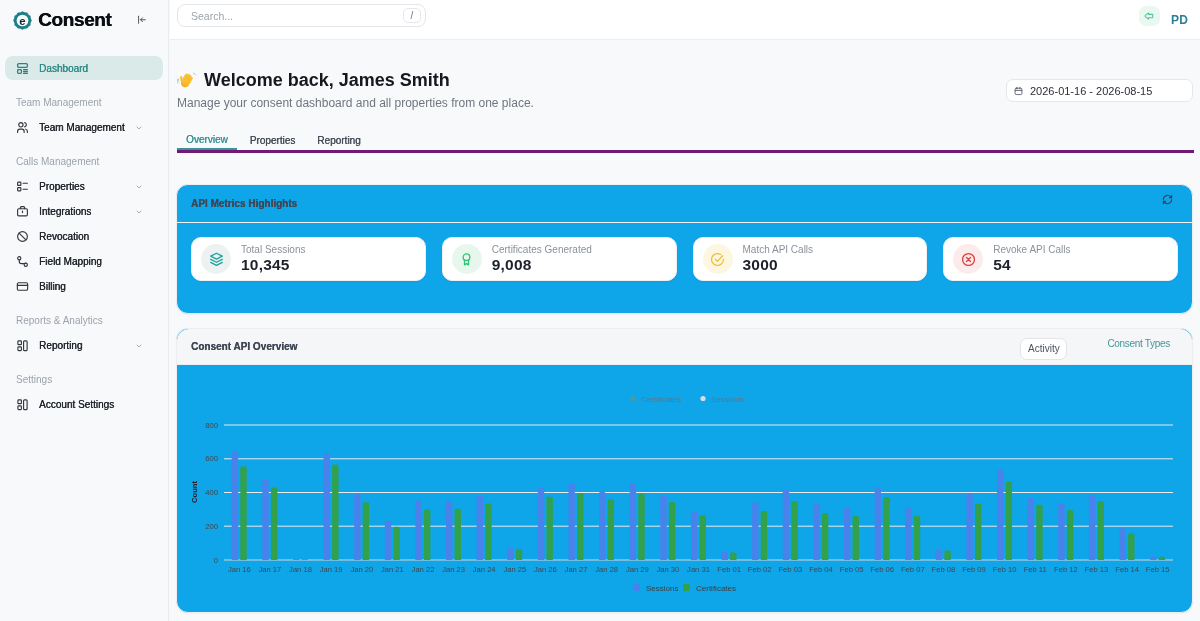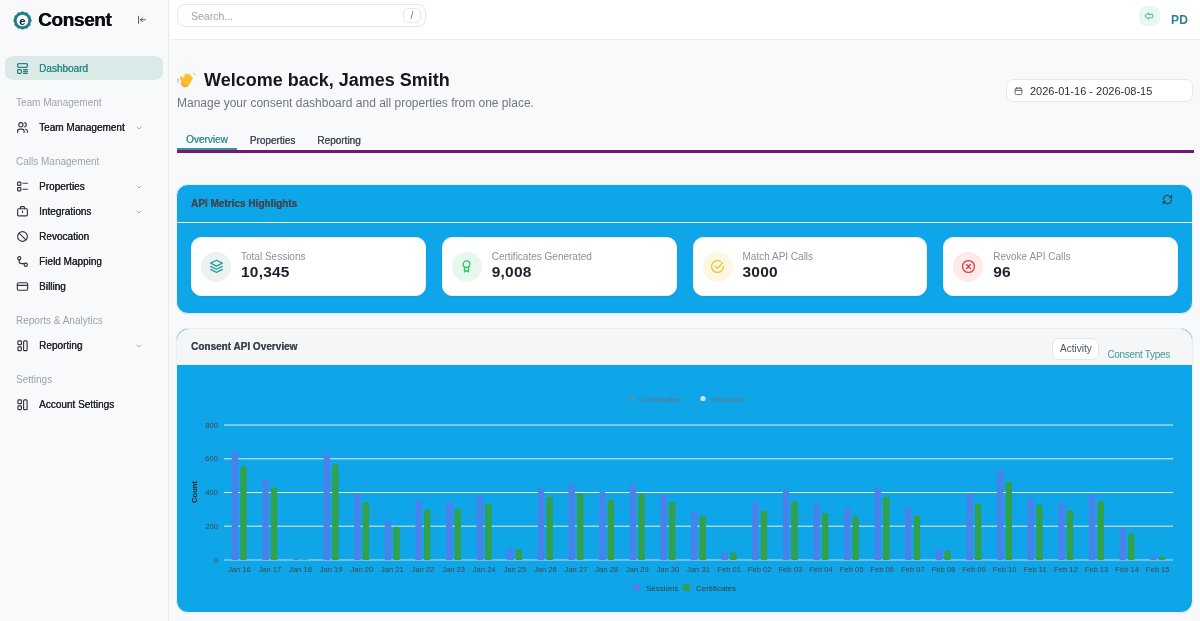--- a/index.html
+++ b/index.html
@@ -33,28 +33,28 @@
 .datebtn .txt{font-size:11px;color:#2a2f36;margin-left:7px;}
 .tabs{position:absolute;left:7px;top:90px;width:1017px;border-bottom:3px solid #701a75;display:flex;height:22px;}
 .tab{font-size:10px;color:#454d59;padding:0 9px;margin-right:4px;display:flex;align-items:center;text-shadow:0.35px 0 0 currentColor;}
 .tab.active{color:#3b9196;border-bottom:2px solid #3b9196;}
 .card{position:absolute;background:#0ea5e9;border:1px solid #eceef0;border-radius:12px;box-shadow:0 1px 2px rgba(16,24,40,.04);}
 .metrics{left:6px;top:143px;width:1017px;height:130px;}
 .card-head{height:38px;display:flex;align-items:center;padding:0 14px;border-bottom:1px solid #f0f1f4;}
 .card-title{font-size:10px;font-weight:bold;color:#3f4754;text-shadow:0.2px 0 0 currentColor;}
 .refresh{margin-left:auto;margin-right:5px;position:relative;top:-4px;}
 .stats{display:flex;gap:16px;padding:14px 14px;}
-.stat{width:235px;height:59px;background:#fff;border:1px solid #eef0f2;border-radius:10px;box-shadow:0 1px 2px rgba(16,24,40,.05);display:flex;align-items:center;padding:16px 9px;}
+.stat{width:235px;height:44px;background:#fff;border:1px solid #eef0f2;border-radius:10px;box-shadow:0 1px 2px rgba(16,24,40,.05);display:flex;align-items:center;padding:16px 9px;}
 .sicon{width:30px;height:30px;border-radius:50%;display:flex;align-items:center;justify-content:center;flex:0 0 30px;}
 .stxt{margin-left:10px;position:relative;top:-1.5px;}
 .slabel{font-size:10px;color:#8a919c;}
 .sval{font-size:15.5px;font-weight:bold;color:#1c212b;margin-top:2px;letter-spacing:0.2px;line-height:15px;}
 .chartcard{left:6px;top:287px;width:1017px;height:285px;}
 .chartcard .card-head{background:#f5f6f8;border-radius:12px 12px 0 0;border-bottom:1px solid #ecedf0;height:36px;}
-.seg{margin-left:auto;display:flex;align-items:flex-end;position:relative;top:2px;}
+.seg{margin-left:auto;display:flex;align-items:flex-start;position:relative;top:2px;gap:32px;}
 .seg .btn{width:47px;height:22px;background:#fff;border:1px solid #e3e5e8;border-radius:7px;font-size:10px;color:#4b5563;display:flex;align-items:center;justify-content:center;}
 .chartcard .card-head{padding-right:22px;}
 .seg .link{font-size:10px;color:#45969b;margin-left:8px;letter-spacing:-0.3px;}
 .chartbody{position:relative;}
 </style>
 </head>
 <body>
 <div class="sidebar">
   <div class="logo-row">
     <svg class="logo-badge" viewBox="0 0 24 24">
@@ -259,21 +259,21 @@
       </div>
       <div class="stat">
         <div class="sicon" style="background:#fcebeb;">
           <svg width="15" height="15" viewBox="0 0 24 24" fill="none" stroke="#e23b3b" stroke-width="2.1" stroke-linecap="round" stroke-linejoin="round">
               <circle cx="12" cy="12" r="9.5"></circle>
               <path d="m8.8 8.8 6.4 6.4M15.2 8.8l-6.4 6.4"></path>
             </svg>
         </div>
         <div class="stxt">
             <div class="slabel">Revoke API Calls</div>
-            <div class="sval">96</div>
+            <div class="sval">54</div>
           </div>
       </div>
     </div>
   </div>
   <div class="card chartcard">
     <div class="card-head">
       <span class="card-title">Consent API Overview</span>
       <div class="seg">
         <div class="btn">Activity</div>
         <div class="link">Consent Types</div>

